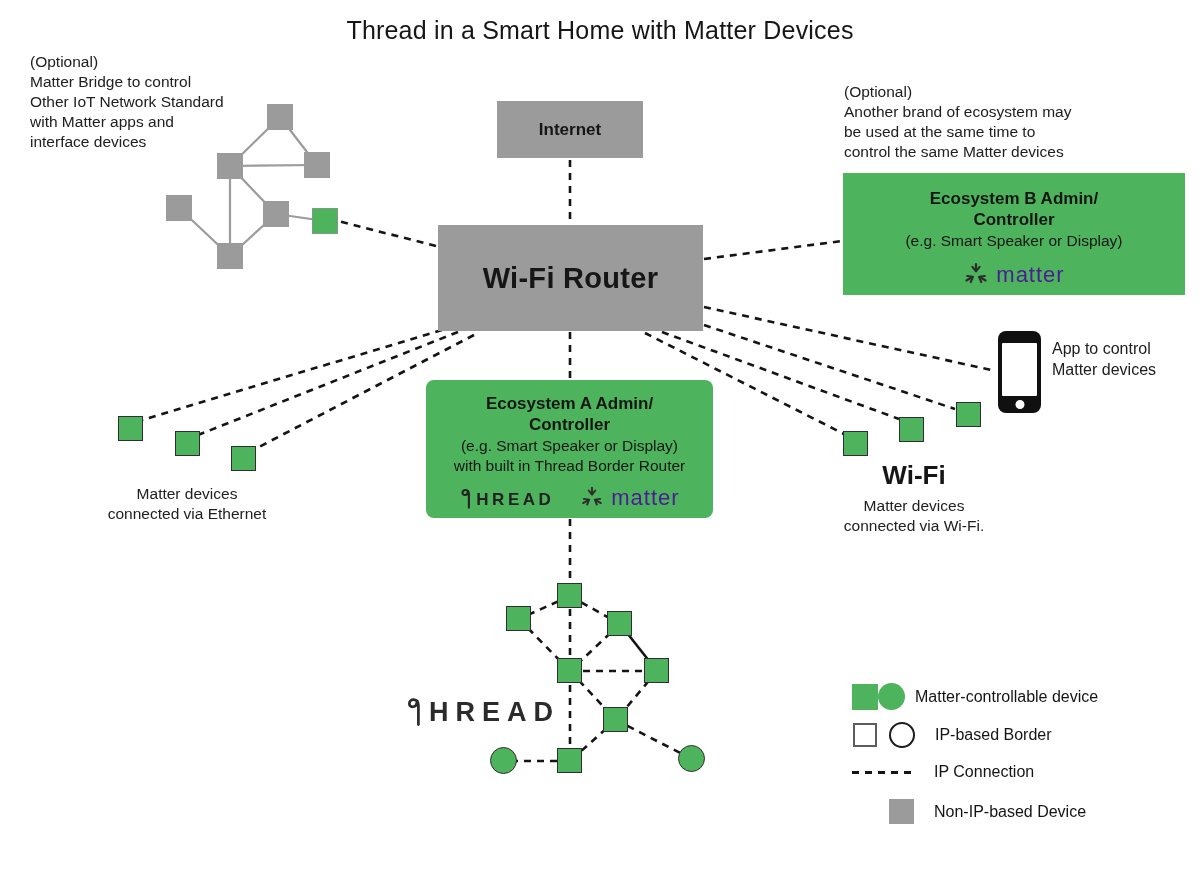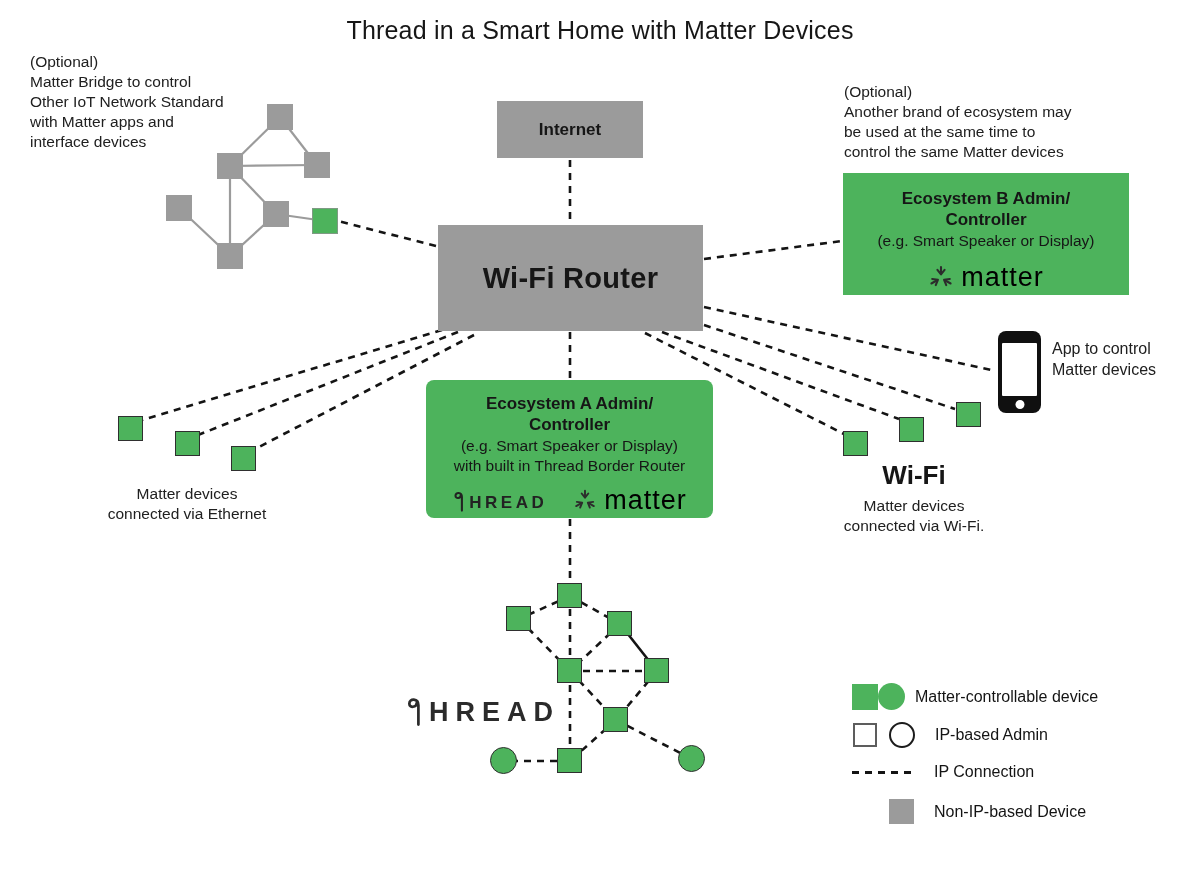--- a/index.html
+++ b/index.html
@@ -21,29 +21,29 @@
   .sq-gray{width:26px;height:26px;background:var(--gray);}
   .sq-green{width:25px;height:25px;background:var(--green);border:1.5px solid #2f2f2f;}
   .sq-green-soft{width:26px;height:26px;background:var(--green);border:1px solid #7f9a84;}
   .circ-green{width:27px;height:27px;border-radius:50%;background:var(--green);border:1.5px solid #2f2f2f;}
 
   .gbox{position:absolute;z-index:3;background:var(--gray);display:flex;align-items:center;justify-content:center;text-align:center;}
   .internet-box{left:497px;top:101px;width:146px;height:57px;font-size:17px;font-weight:bold;}
   .router-box{left:438px;top:225px;width:265px;height:106px;font-size:29px;font-weight:bold;letter-spacing:.3px;}
 
   .greenbox{position:absolute;z-index:3;background:var(--green);text-align:center;color:#161616;}
-  .ecob-box{left:843px;top:173px;width:286px;height:122px;padding-top:15px;}
+  .ecob-box{left:843px;top:173px;width:342px;height:122px;padding-top:15px;}
   .ecoa-box{left:426px;top:380px;width:287px;height:138px;padding-top:13px;border-radius:8px;}
   .box-title{font-size:17px;font-weight:bold;line-height:21px;}
   .box-sub{font-size:15.5px;line-height:20px;margin-top:1px;}
   .logo-row{display:flex;align-items:center;justify-content:center;gap:26px;margin-top:9px;}
   .logo-row-b{display:flex;align-items:center;justify-content:center;gap:8px;margin-top:11px;}
 
   .matter-logo{display:flex;align-items:center;gap:7px;color:#2c2c2c;}
-  .matter-word{font-size:27px;letter-spacing:1px;color:#000000;}
+  .matter-word{font-size:22px;letter-spacing:1px;color:#4c1d95;}
   .thread-logo{display:flex;align-items:flex-end;gap:2px;color:#222;}
   .thread-word{font-size:17px;font-weight:bold;letter-spacing:3.5px;}
   .thread-logo-big{position:absolute;left:404px;top:694px;z-index:2;display:flex;align-items:flex-end;gap:3px;color:#2b2b2b;}
   .thread-word-big{font-size:27px;font-weight:bold;letter-spacing:7px;}
 
   .note{position:absolute;z-index:2;font-size:15.5px;line-height:20px;color:#202020;}
   .bridge-note{left:30px;top:52px;}
   .ecob-note{left:844px;top:82px;}
   .app-note{left:1052px;top:338px;font-size:16px;line-height:21px;}
 
@@ -247,21 +247,21 @@
 
   <div class="legend">
     <div class="legend-row" style="left:852px;top:683px;">
       <span class="lg-sq-green"></span>
       <span class="lg-ci-green"></span>
       <span class="legend-label" style="margin-left:10px">Matter-controllable device</span>
     </div>
     <div class="legend-row" style="left:853px;top:722px;gap:12px">
       <span class="lg-sq-white"></span>
       <span class="lg-ci-white"></span>
-      <span class="legend-label" style="margin-left:8px">IP-based Admin</span>
+      <span class="legend-label" style="margin-left:8px">IP-based Border</span>
     </div>
     <div class="legend-row" style="left:852px;top:762px;height:20px">
       <span class="lg-dash"></span>
       <span class="legend-label" style="margin-left:22px">IP Connection</span>
     </div>
     <div class="legend-row" style="left:889px;top:799px">
       <span class="lg-sq-gray"></span>
       <span class="legend-label" style="margin-left:20px">Non-IP-based Device</span>
     </div>
   </div>

